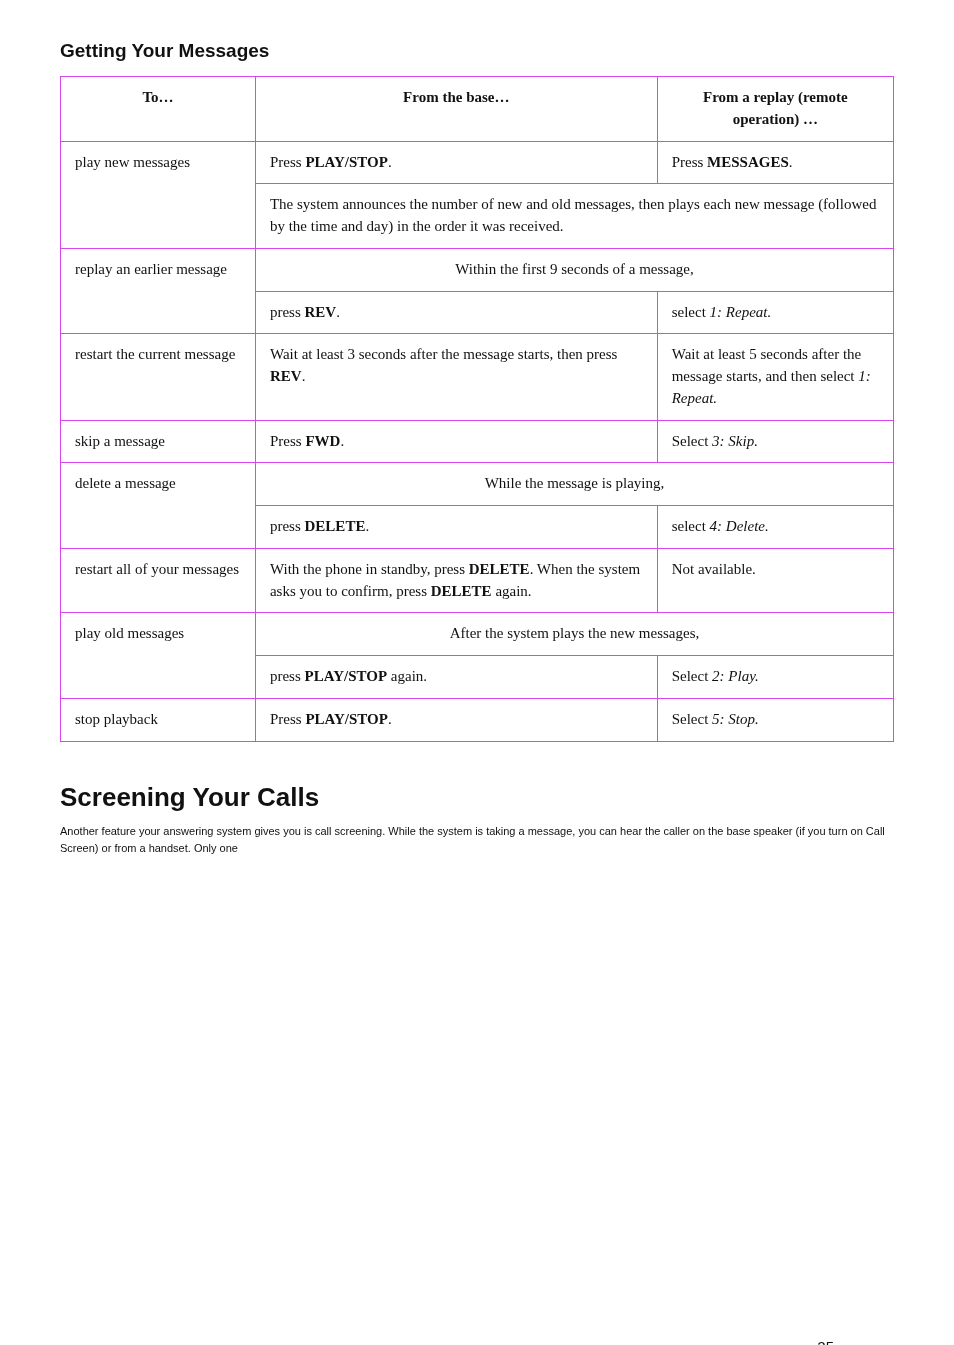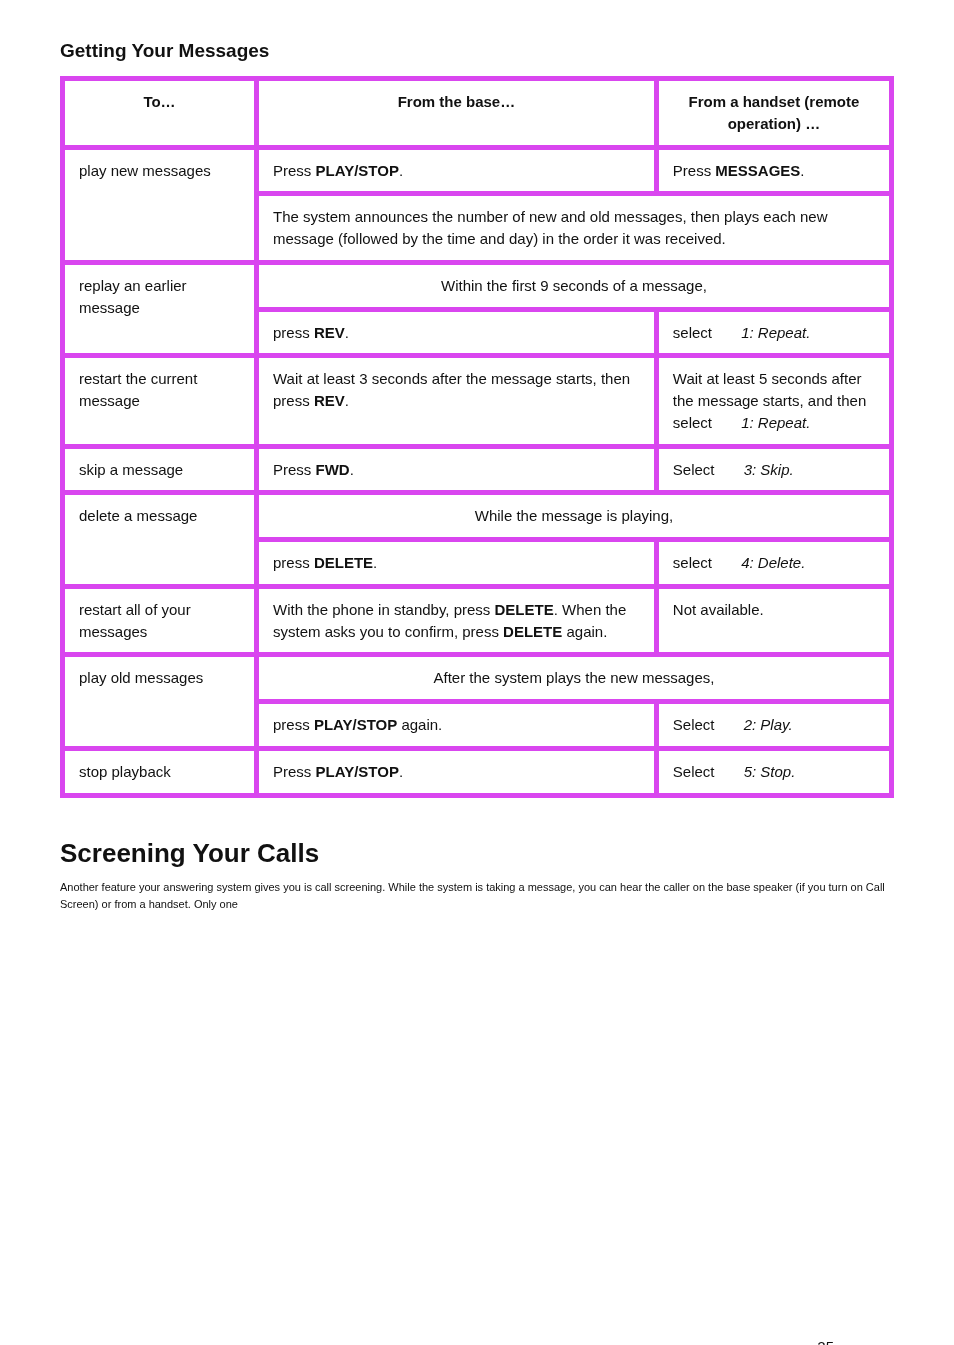--- a/index.html
+++ b/index.html
@@ -16,40 +16,41 @@
       font-size: 19px;
       font-weight: bold;
       margin-bottom: 14px;
     }
     table {
       border-collapse: collapse;
       width: 100%;
       margin-bottom: 40px;
     }
     th, td {
-      border: 5px solid #d946ef;
+      border: 1px solid #d946ef;
       padding: 10px 14px;
       vertical-align: top;
       line-height: 1.45;
+      font-family: Liberation Serif, serif;
     }
     th {
       font-weight: bold;
       font-size: 15px;
     }
     td.to-col {
       width: 165px;
     }
     td.base-col {
       width: 340px;
     }
     td.handset-col {
       width: 200px;
     }
     .bold { font-weight: bold; }
-    .italic { font-style: italic; margin-left: 25px; }
+    .italic { font-style: italic; }
     .center-text { text-align: center; }
     .section-body {
       font-size: 11px;
       line-height: 1.55;
       margin-top: 10px;
     }
     h3 {
       font-size: 26px;
       font-weight: bold;
       margin-top: 20px;
@@ -72,21 +73,21 @@
 
 <div class="page-wrap">
 
   <h2>Getting Your Messages</h2>
 
   <table>
     <thead>
       <tr>
         <th>To…</th>
         <th>From the base…</th>
-        <th>From a handset (remote operation) …</th>
+        <th>From a replay (remote operation) …</th>
       </tr>
     </thead>
     <tbody>
 
       <tr>
         <td class="to-col" rowspan="2">play new messages</td>
         <td class="base-col">Press <span class="bold">PLAY/STOP</span>.</td>
         <td class="handset-col">Press <span class="bold">MESSAGES</span>.</td>
       </tr>
       <tr>

